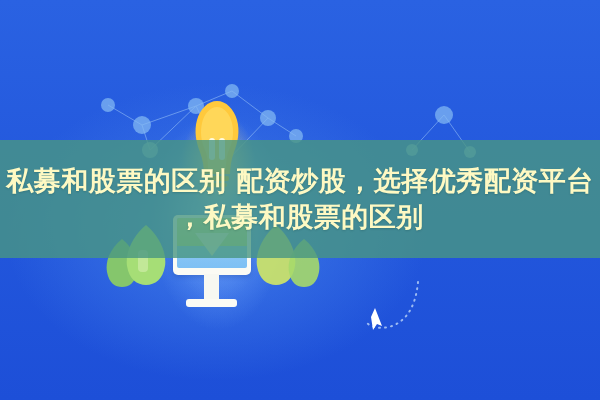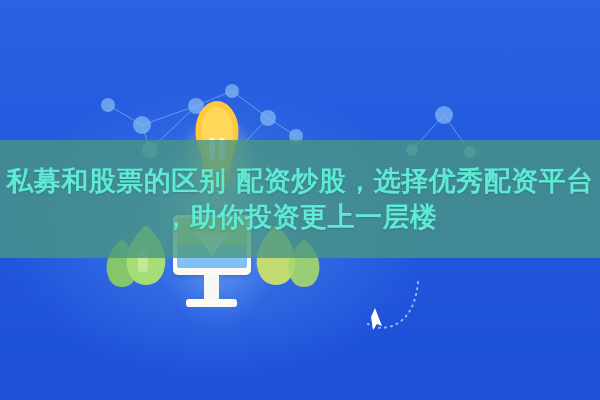--- a/index.html
+++ b/index.html
@@ -146,21 +146,21 @@
     height: 118px;
     display: flex;
     flex-direction: column;
     align-items: center;
     justify-content: center;
     box-sizing: border-box;
     padding: 0 6px;
     pointer-events: none;
   }
   .headline-line {
-    color: #5eead4;
+    color: #fef9c3;
     font-size: 27px;
     font-weight: bold;
     line-height: 36px;
     letter-spacing: 0.5px;
     white-space: nowrap;
     text-shadow: 0 1px 2px rgba(0,40,40,0.18);
   }
   .headline-line.line2 { text-align: center; }
 
   
@@ -242,16 +242,16 @@
     <svg width="110" height="70" viewBox="0 0 110 70">
       <path d="M78 2 C76 24 68 40 52 46 C40 50 30 47 26 42" fill="none" stroke="#bcd4f8" stroke-width="2" stroke-linecap="round" stroke-dasharray="1 5" opacity="0.8"></path>
       <path d="M35 28 L42 46 L37 44 L33 50 L31 37 Z" fill="#ffffff"></path>
     </svg>
   </div>
 
   <div class="green-band"></div>
 
   <div class="headline">
     <div class="headline-line line1">私募和股票的区别 配资炒股，选择优秀配资平台</div>
-    <div class="headline-line line2">，助你投资更上一层楼</div>
+    <div class="headline-line line2">，私募和股票的区别</div>
   </div>
 
 </div>
 
 </body></html>

